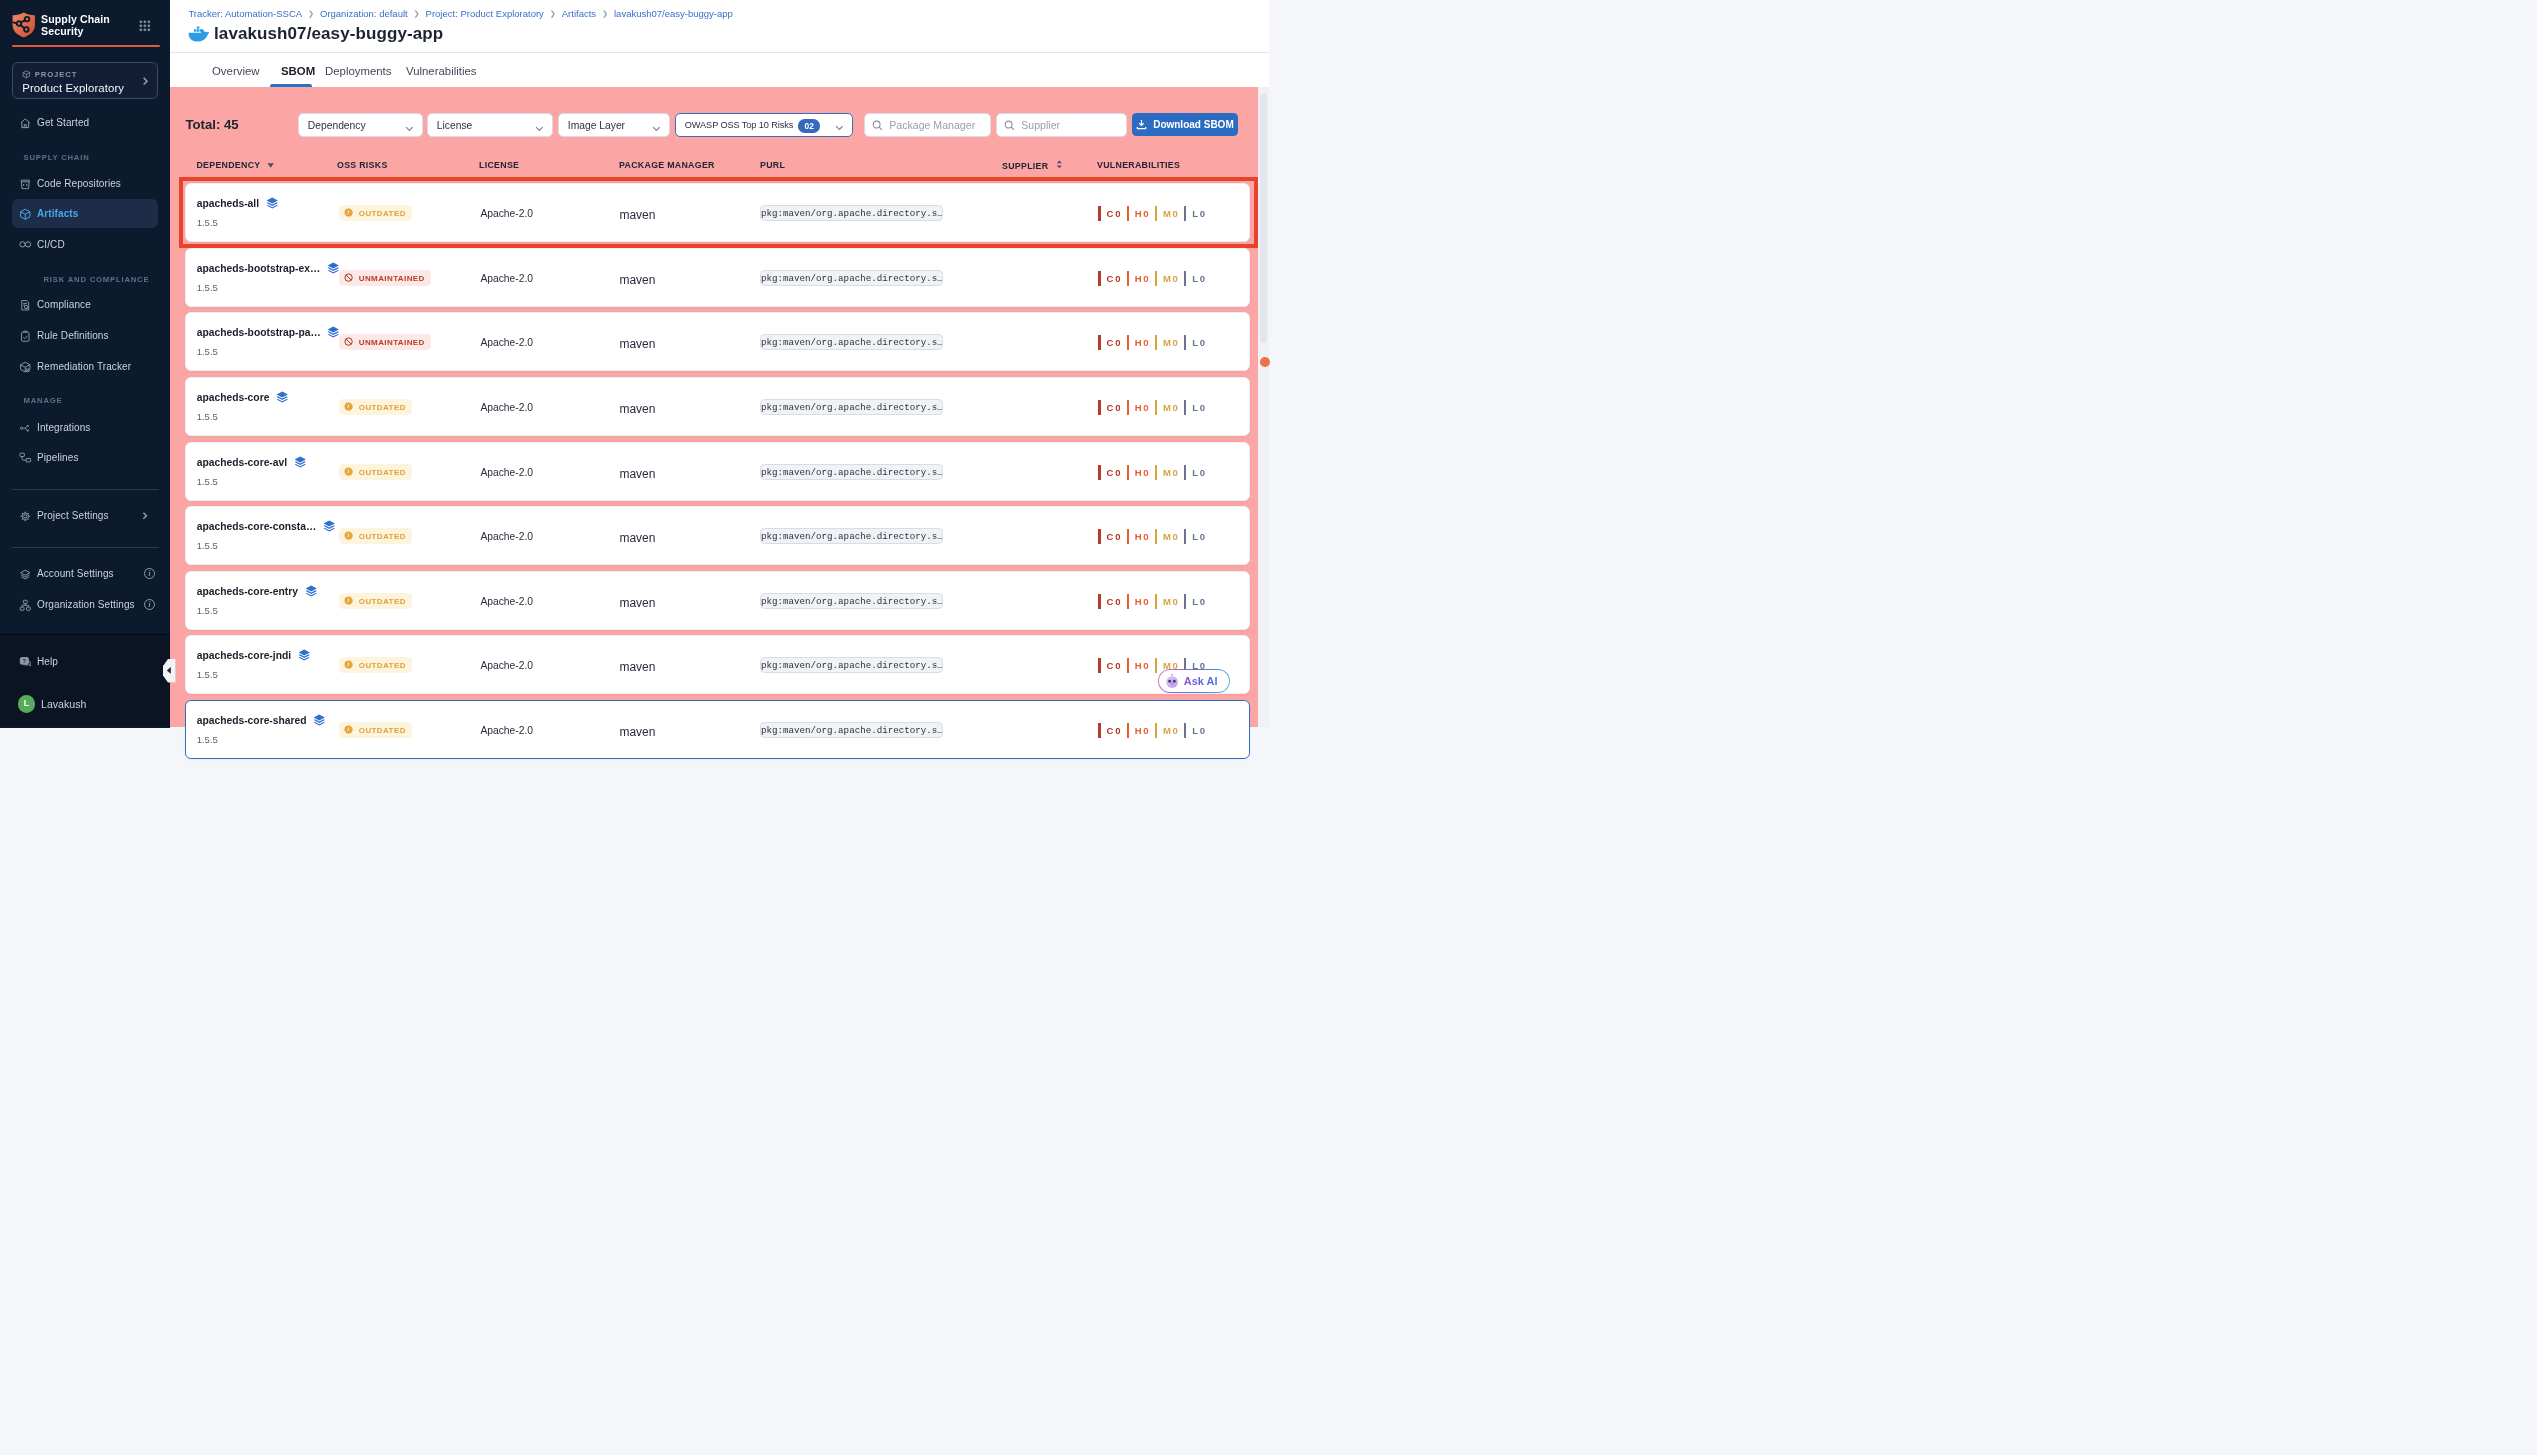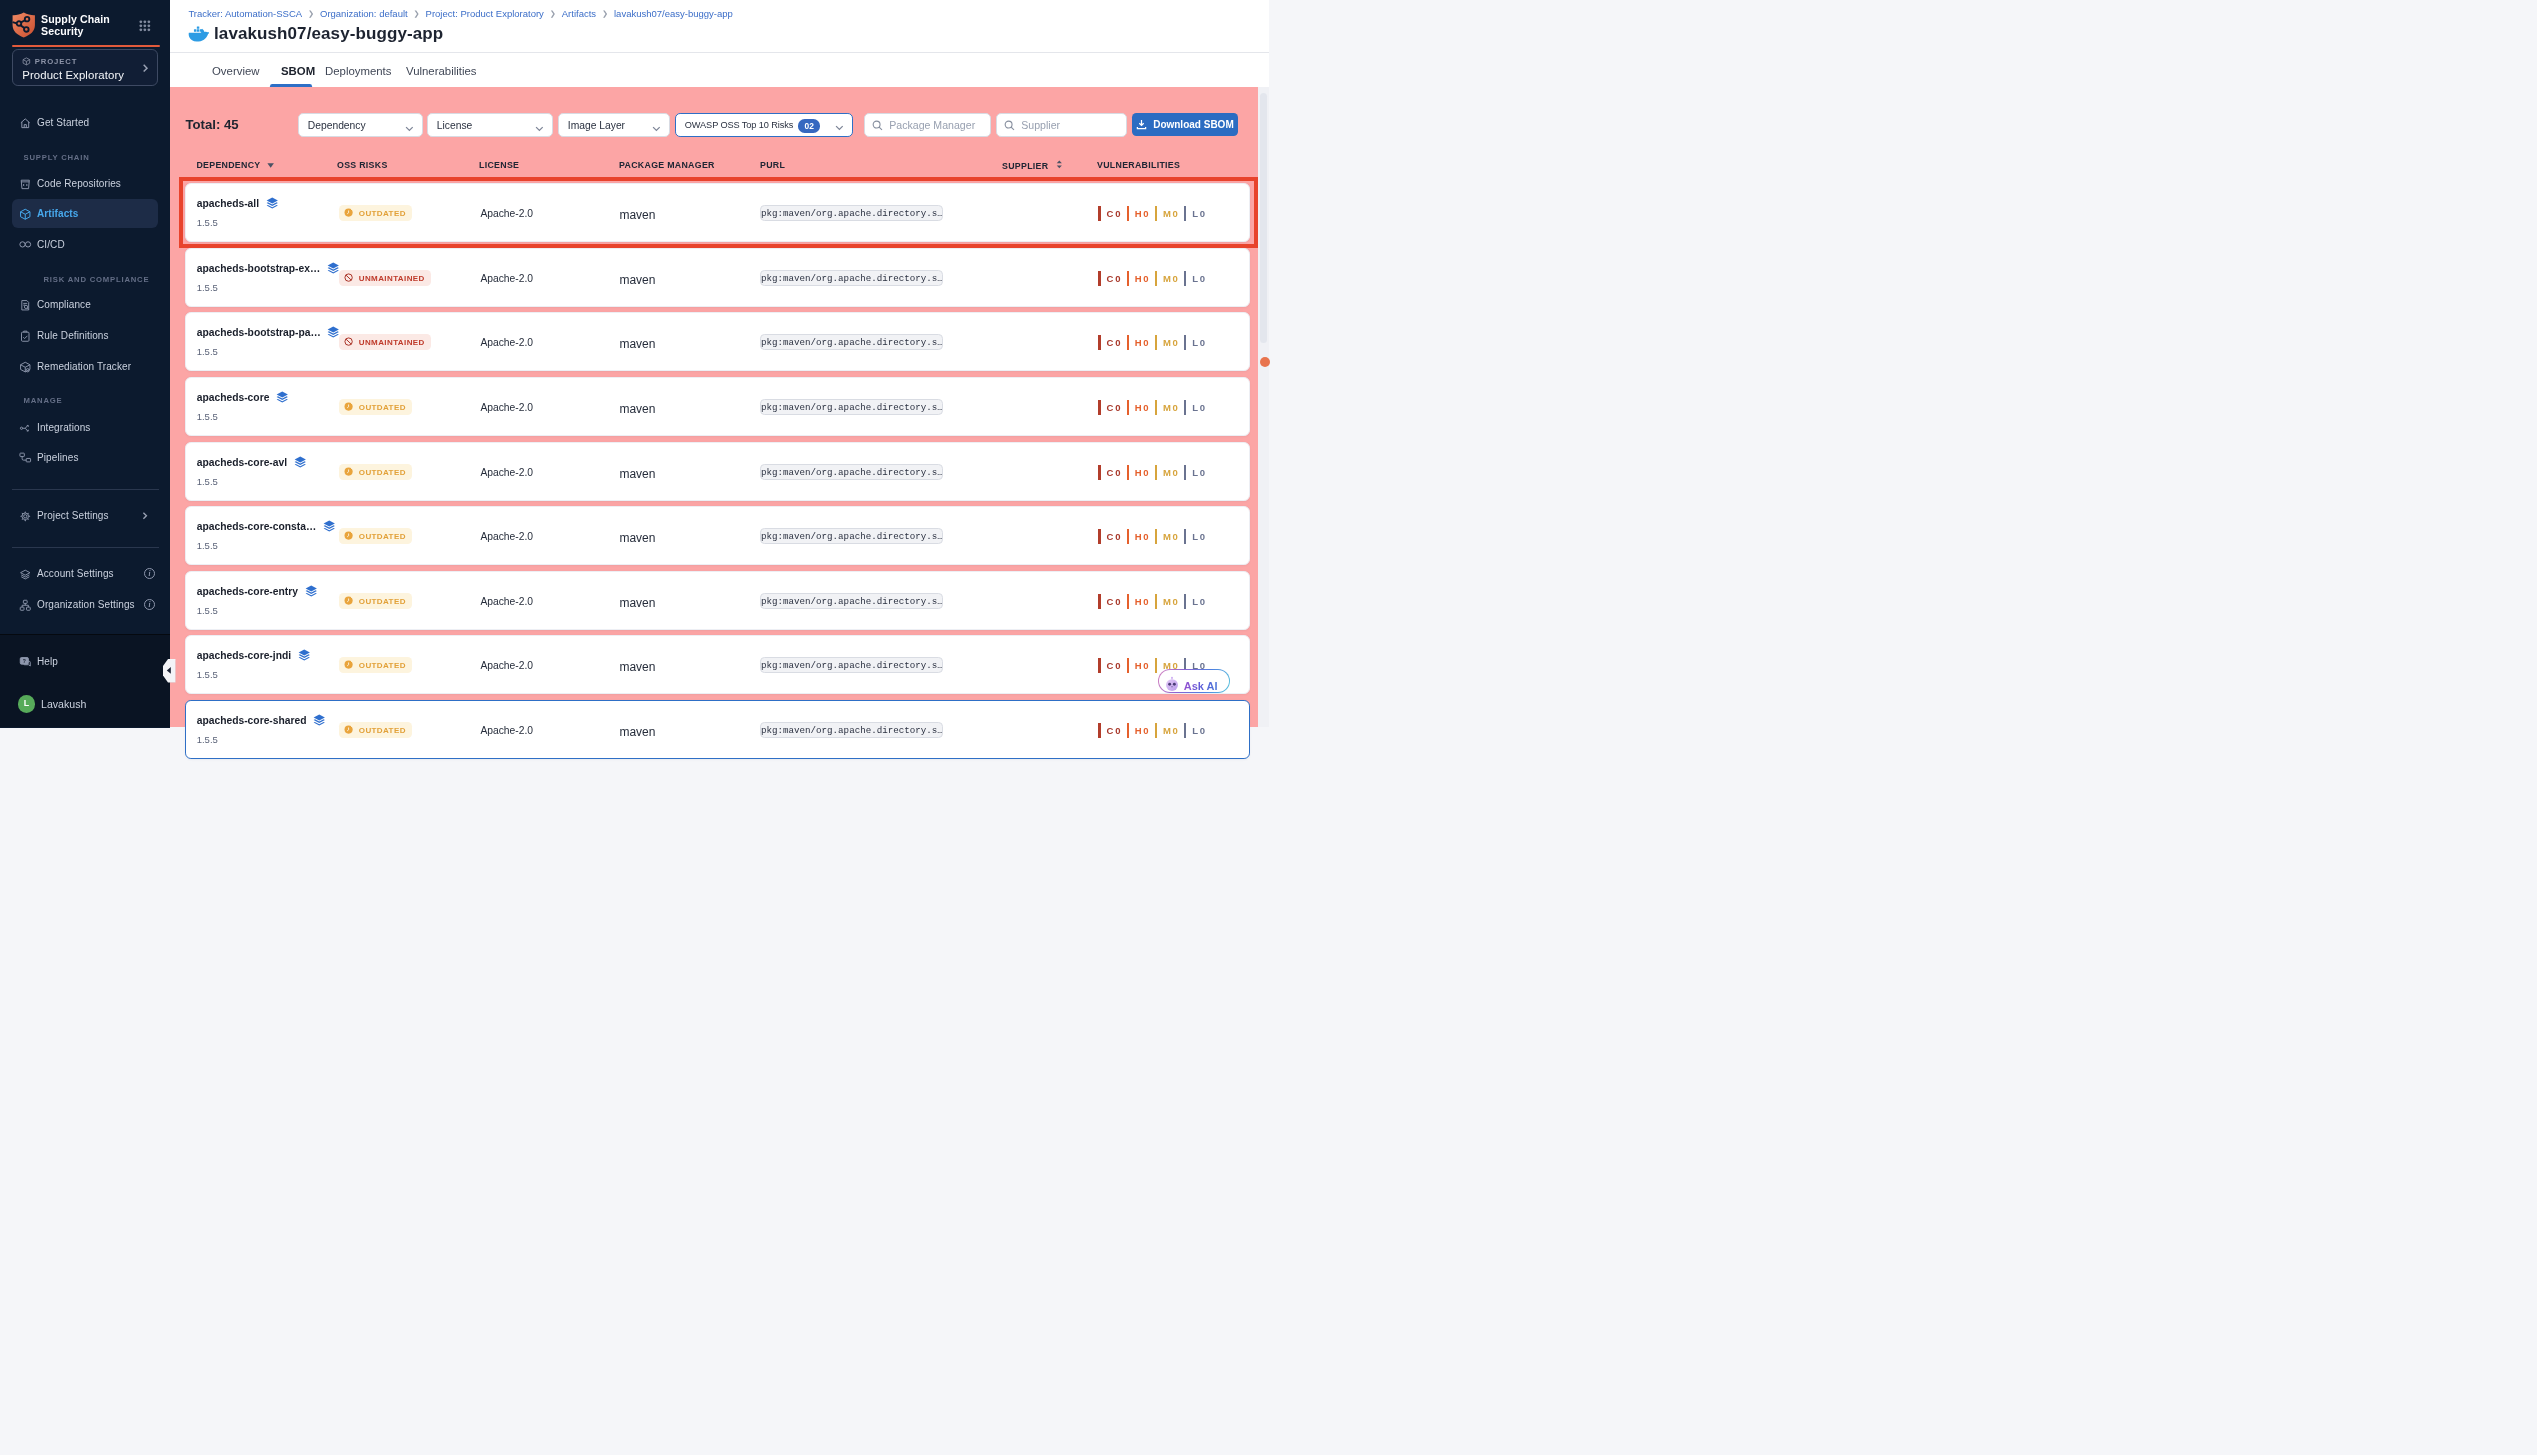--- a/index.html
+++ b/index.html
@@ -9,21 +9,21 @@
 #sidebar{position:absolute;left:0;top:0;width:170px;height:728px;background:#0C1A2E;z-index:5;}
 #sb-footer{position:absolute;left:0;top:634px;width:170px;height:93px;background:#0A1423;border-top:0.7px solid #05090f;}
 .sb-item{position:absolute;left:0;width:170px;height:17.6px;display:flex;align-items:center;}
 .sb-item .ic{position:absolute;left:19px;width:12.5px;height:12.5px;color:#8E97AD;display:flex;align-items:center;justify-content:center;}
 .sb-item .tx{position:absolute;left:37px;font-size:10px;color:#CBD2DF;letter-spacing:0.1px;white-space:nowrap;}
 .sb-label{position:absolute;left:23.5px;font-size:7.7px;font-weight:bold;color:#646E86;letter-spacing:0.8px;white-space:nowrap;}
 .sb-sel{position:absolute;left:11.7px;width:146px;height:29px;background:#1D2C47;border-radius:5.9px;}
 .sb-div{position:absolute;left:11.7px;width:147px;height:0.7px;background:#2A374E;}
 .info-ic{position:absolute;left:144px;width:11px;height:11px;border:0.9px solid #8E97AD;border-radius:50%;color:#8E97AD;font-size:7.3px;text-align:center;line-height:9.5px;font-family:"Liberation Serif",serif;font-style:italic;font-weight:bold;}
 
-#projbox{position:absolute;left:11.7px;top:49px;width:146px;height:37px;background:#111E35;border:0.7px solid #3E4A63;border-radius:5.9px;}
+#projbox{position:absolute;left:11.7px;top:62px;width:146px;height:37px;background:#111E35;border:0.7px solid #3E4A63;border-radius:5.9px;}
 
 #header{position:absolute;left:170px;top:0;width:1099px;height:53px;background:#fff;border-bottom:0.7px solid #E4E6EB;}
 #tabbar{position:absolute;left:170px;top:53px;width:1099px;height:35px;background:#fff;border-bottom:0.7px solid #E9EAEE;}
 .tab{position:absolute;top:0;height:35px;display:flex;align-items:center;font-size:11.4px;color:#404756;}
 .crumb{color:#3C6EC8;font-size:9.5px;text-decoration:none;}
 .crumb-sep{color:#99A0AD;font-size:7.3px;margin:0 5.9px;}
 
 #content{position:absolute;left:170px;top:87px;width:1099px;height:640px;background:#fca5a5;}
 .dd{position:absolute;top:26.4px;height:23.5px;background:#fff;border:0.7px solid #D8DBE3;border-radius:5.1px;display:flex;align-items:center;padding:0 8.8px;font-size:10.3px;color:#2A3140;}
 .dd .car{position:absolute;right:8px;top:8.8px;}
@@ -543,21 +543,21 @@
         <span class="vtx c-m">M0</span>
         <span class="vbar bg-l"></span>
         <span class="vtx c-l">L0</span>
       </div>
   </div>
 
   <div class="abs" style="left:1088px;top:0;width:11px;height:640px;background:#F0F1F5;"></div>
   <div class="abs" style="left:1090px;top:5.9px;width:7.3px;height:250px;background:#E3E6ED;border-radius:3.7px;"></div>
   <div class="abs" style="left:1090px;top:270px;width:10.3px;height:10.3px;border-radius:50%;background:#E8744E;"></div>
 
-  <div class="abs" style="left:988px;top:582px;width:72px;height:24px;border-radius:12.5px;background:linear-gradient(#fff,#fff) padding-box,linear-gradient(110deg,#D884C0,#8A63D2,#4F7FE0,#5BC8DD) border-box;border:1.5px solid transparent;display:flex;align-items:flex-end;z-index:3;">
+  <div class="abs" style="left:988px;top:582px;width:72px;height:24px;border-radius:12.5px;background:linear-gradient(#fff,#fff) padding-box,linear-gradient(110deg,#D884C0,#8A63D2,#4F7FE0,#5BC8DD) border-box;border:1.5px solid transparent;display:flex;align-items:center;z-index:3;">
     <svg style="margin-left:5.1px" width="16" height="16" viewBox="0 0 22 22">
       <defs>
           <linearGradient id="bot" x1="0" y1="0" x2="1" y2="1">
             <stop offset="0" stop-color="#E4C9F7"></stop>
             <stop offset="1" stop-color="#B89BEA"></stop>
           </linearGradient>
         </defs>
       <circle cx="11" cy="12.5" r="8.2" fill="url(#bot)"></circle>
       <path d="M11 4.3 V2.8" stroke="#C9A8F0" stroke-width="1.5"></path>
         <circle cx="11" cy="2.2" r="1.3" fill="#C9A8F0"></circle>

